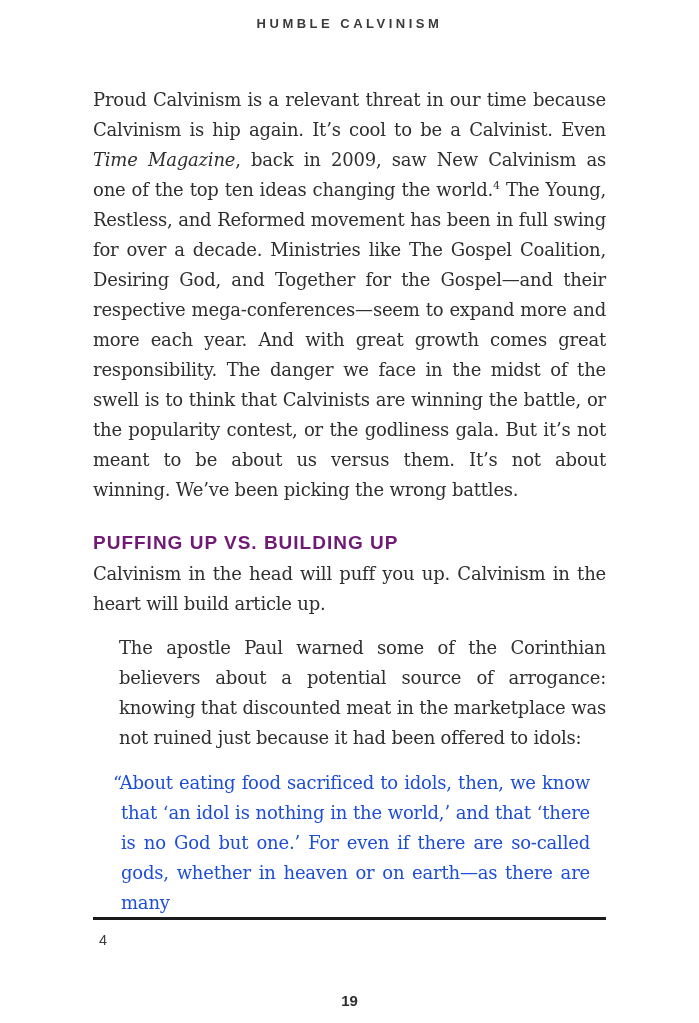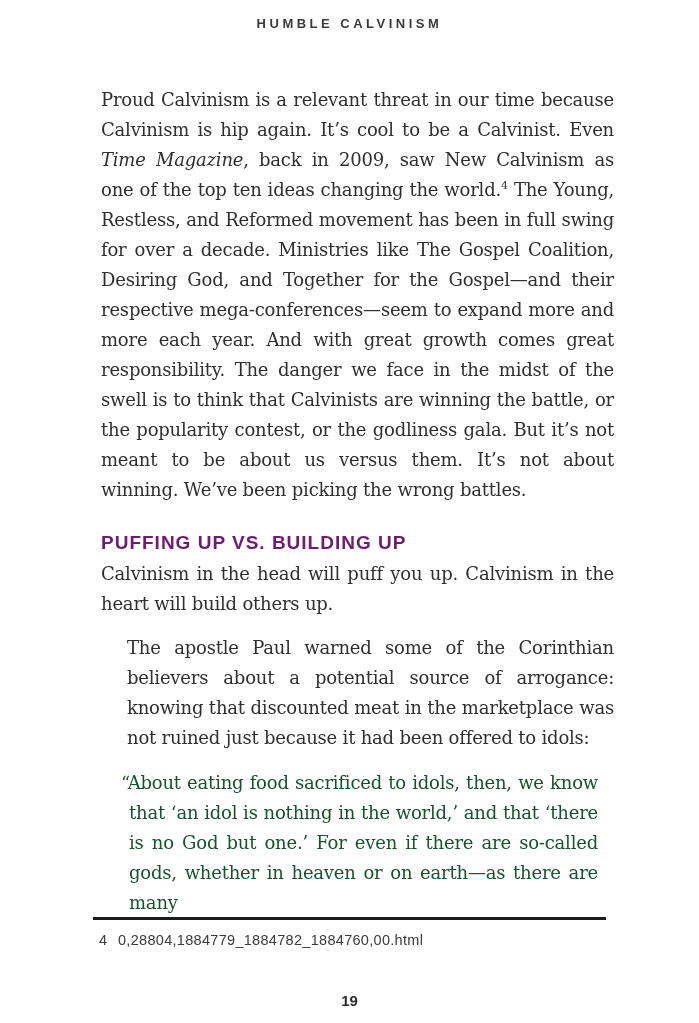--- a/index.html
+++ b/index.html
@@ -21,21 +21,21 @@
     text-align: center;
     font-family: "Liberation Sans", sans-serif;
     font-size: 13px;
     font-weight: 700;
     letter-spacing: 3.5px;
     color: #3a3a3a;
   }
   .content {
     position: absolute;
     top: 85px;
-    left: 101px;
+    left: 93px;
     width: 513px;
   }
   .body-par {
     margin: 0;
     font-size: 18px;
     line-height: 30px;
     text-align: justify;
     letter-spacing: -0.2px;
     color: #2f2f2f;
   }
@@ -57,21 +57,21 @@
   }
   .quote-par {
     margin: 15px 16px 0 20px;
     font-size: 18px;
     line-height: 30px;
     text-align: justify;
     text-align-last: justify;
     letter-spacing: -0.2px;
     text-indent: -8px;
     padding-left: 8px;
-    color: #14532d;
+    color: #1d4ed8;
   }
   .footnote-rule {
     position: absolute;
     top: 917px;
     left: 93px;
     width: 513px;
     border: none;
     border-top: 3px solid #1b1b1b;
     margin: 0;
   }
@@ -107,32 +107,31 @@
 <div class="page">
 
   <div class="running-header">HUMBLE CALVINISM</div>
 
   <div class="content">
 
     <p class="body-par"><span>Proud Calvinism is a relevant threat in our time because Calvinism is hip again. It’s cool to be a Calvinist. Even </span><span class="italic">Time Magazine</span><span>, back in 2009, saw New Calvinism as one of the top ten ideas changing the world.</span><span class="fnref">4</span><span> The Young, Restless, and Reformed movement has been in full swing for over a decade. Ministries like The Gospel Coalition, Desiring God, and Together for the Gospel—and their respective mega-conferences—seem to expand more and more each year. And with great growth comes great responsibility. The danger we face in the midst of the swell is to think that Calvinists are winning the battle, or the popularity contest, or the godliness gala. But it’s not meant to be about us versus them. It’s not about winning. We’ve been picking the wrong battles.</span></p>
 
     <h2 class="section-heading">PUFFING UP VS. BUILDING UP</h2>
 
-    <p class="body-par">Calvinism in the head will puff you up. Calvinism in the heart will build others up.</p>
+    <p class="body-par">Calvinism in the head will puff you up. Calvinism in the heart will build article up.</p>
 
     <p class="body-par">The apostle Paul warned some of the Corinthian believers about a potential source of arrogance: knowing that discounted meat in the marketplace was not ruined just because it had been offered to idols:</p>
 
     <p class="quote-par">“About eating food sacrificed to idols, then, we know that ‘an idol is nothing in the world,’ and that ‘there is no God but one.’ For even if there are so-called gods, whether in heaven or on earth—as there are many</p>
 
   </div>
 
   <hr class="footnote-rule">
 
   <div class="footnote">
     <div class="footnote-marker">4</div>
     <div class="footnote-lines">
-      <div>0,28804,1884779_1884782_1884760,00.html</div>
     </div>
   </div>
 
   <div class="page-number">19</div>
 
 </div>
 
 </body></html>

